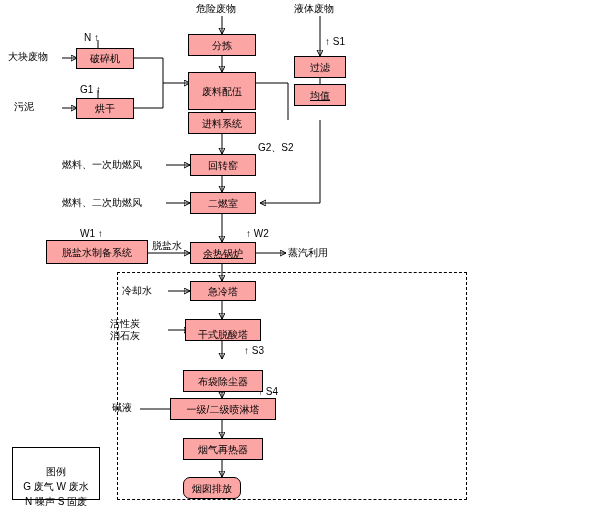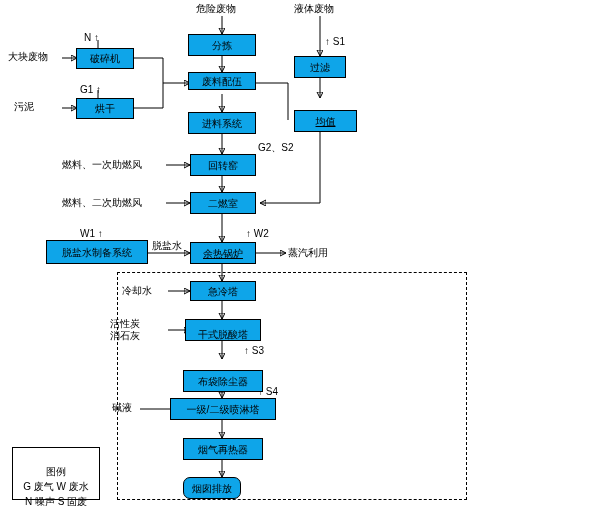--- a/index.html
+++ b/index.html
@@ -12,21 +12,21 @@
     width: 614px;
     height: 506px;
     font-family: "Liberation Sans", sans-serif;
     background: #ffffff;
     overflow: hidden;
   }
   .box {
     position: absolute;
     box-sizing: border-box;
     border: 1px solid #000000;
-    background: #0ea5e9;
+    background: #fca5a5;
     display: flex;
     align-items: center;
     justify-content: center;
     font-size: 10px;
     color: #000000;
     line-height: 1.1;
     text-align: center;
     white-space: nowrap;
   }
   .label {
@@ -166,27 +166,27 @@
 
   <div class="box" style="left:188px; top:34px; width:68px; height:22px;">
     <span>分拣</span>
   </div>
   <div class="box" style="left:76px; top:48px; width:58px; height:21px;">
     <span>破碎机</span>
   </div>
   <div class="box" style="left:76px; top:98px; width:58px; height:21px;">
     <span>烘干</span>
   </div>
-  <div class="box" style="left:188px; top:72px; width:68px; height:18px;">
+  <div class="box" style="left:188px; top:72px; width:68px; height:38px;">
     <span>废料配伍</span>
   </div>
   <div class="box" style="left:294px; top:56px; width:52px; height:22px;">
     <span>过滤</span>
   </div>
-  <div class="box" style="left:294px; top:110px; width:63px; height:22px;text-decoration:underline;">
+  <div class="box" style="left:294px; top:84px; width:52px; height:22px;text-decoration:underline;">
     <span>均值</span>
   </div>
   <div class="box" style="left:188px; top:112px; width:68px; height:22px;">
     <span>进料系统</span>
   </div>
   <div class="box" style="left:190px; top:154px; width:66px; height:22px;">
     <span>回转窑</span>
   </div>
   <div class="box" style="left:190px; top:192px; width:66px; height:22px;">
     <span>二燃室</span>

